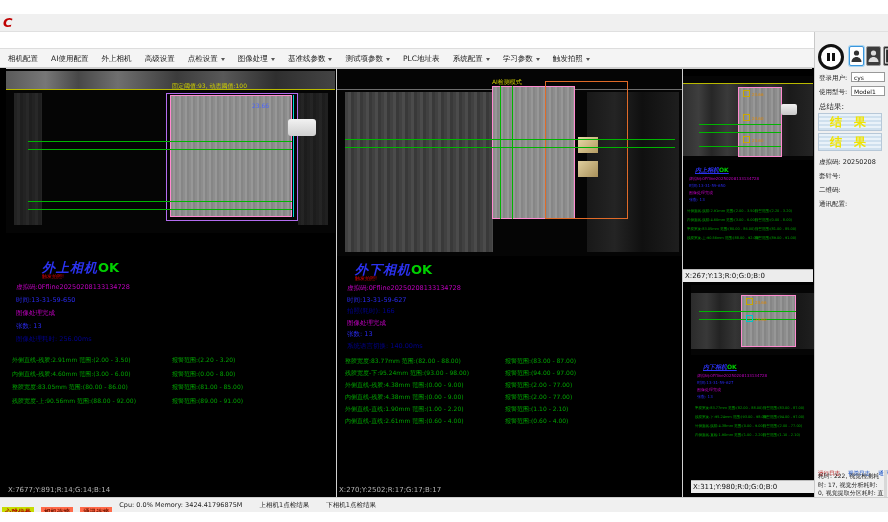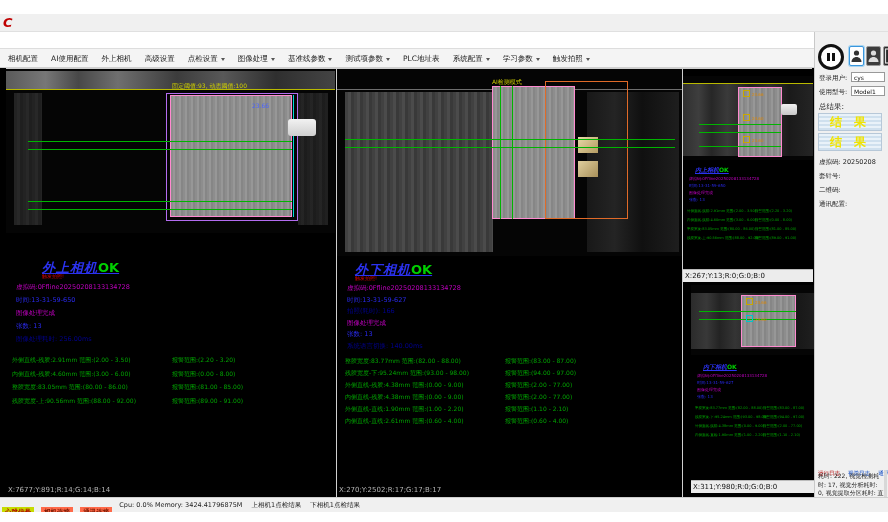--- a/index.html
+++ b/index.html
@@ -32,21 +32,21 @@
 
   
   #content { left:0; top:68px; width:814px; height:429px; background:#000; }
   .sep-h { position:absolute; left:6px; top:0; width:806px; height:1px; background:#cfcfcf; }
   .sep-v { position:absolute; top:0; width:1px; height:429px; background:#cfcfcf; }
 
   .panel { position:absolute; top:1px; height:428px; background:#000; }
   .imgarea { position:absolute; left:0; top:0; overflow:hidden; background:#050505; }
   .coordline { position:absolute; left:2px; bottom:3px; color:#b4b4b4; font-size:7px; }
 
-  .cam-title { position:absolute; font-size:13px; font-weight:bold; font-style:italic; color:#2b32f0; text-decoration:underline; letter-spacing:1px; }
+  .cam-title { position:absolute; font-size:13px; font-weight:bold; font-style:italic; color:#2b32f0; letter-spacing:1px; }
   .cam-ok { font-style:normal; color:#00cf00; text-decoration:none; letter-spacing:0; font-size:13px; font-weight:bold; }
   .trigger { position:absolute; font-size:5px; color:#e00000; }
   .infoline { font-size:6.5px; line-height:13px; white-space:nowrap; }
   .measrow { display:flex; font-size:6px; line-height:13.5px; color:#00a400; white-space:nowrap; }
   .measrow .mname { width:160px; }
 
   
   .graystrip { background:linear-gradient(90deg,#5a5a5a 0%,#777 12%,#484848 22%,#6f6f6f 34%,#3c3c3c 52%,#585858 66%,#2f2f2f 82%,#444 100%); }
   .blocktex { background:repeating-linear-gradient(90deg,#8d8d8d 0 2px,#979797 2px 4px,#868686 4px 6px); }
   .darktex { background:repeating-linear-gradient(90deg,#414141 0 3px,#4b4b4b 3px 6px,#393939 6px 9px); }
@@ -75,21 +75,21 @@
   .sb-input { position:absolute; height:10px; background:#fff; border:1px solid #999; font-size:6px; color:#111; line-height:9px; padding-left:2px; }
   .resultbox { position:absolute; left:3px; width:64px; height:18px; background:repeating-linear-gradient(0deg,#cfe0ee 0 2px,#e9f2f9 2px 4px); border:1px solid #b7c8d8; color:#f0e400; font-weight:bold; font-size:12px; line-height:17px; text-align:center; letter-spacing:4px; }
   .logtab { display:inline-block; font-size:5.5px; margin-right:3px; }
   #logtext { position:absolute; left:3px; top:440px; width:66px; font-size:6px; line-height:8.5px; color:#222; word-break:break-all; }
   #logscroll { position:absolute; right:1px; top:438px; width:3px; height:55px; background:#d8d8d8; border-radius:2px; }
 
   
   #statusbar { left:0; top:497px; width:888px; height:15px; background:#f0f0f0; border-top:1px solid #cfcfcf; }
   .chip { display:inline-block; font-size:6.5px; line-height:11px; padding:0 3px; margin:1px 2px 0 0; font-weight:bold; }
   #statusleft { position:absolute; left:2px; top:1px; white-space:nowrap; }
-  .stattext { display:inline-block; font-size:6.5px; color:#222; margin-right:4px; vertical-align:top; line-height:12px; }
+  .stattext { display:inline-block; font-size:6.5px; color:#222; margin-right:12px; vertical-align:top; line-height:12px; }
   #whitestrip { left:0; top:512px; width:888px; height:10px; background:#fff; }
 
   svg { display:block; }
 </style>
 </head>
 <body>
 
 <div id="win">
 
 

